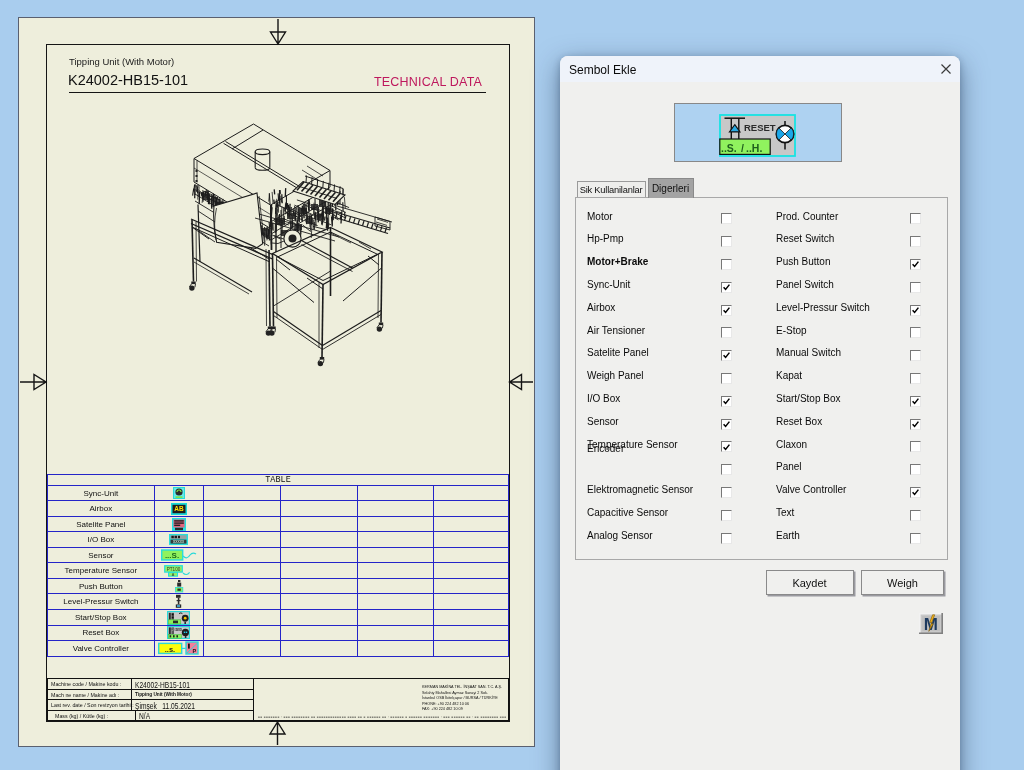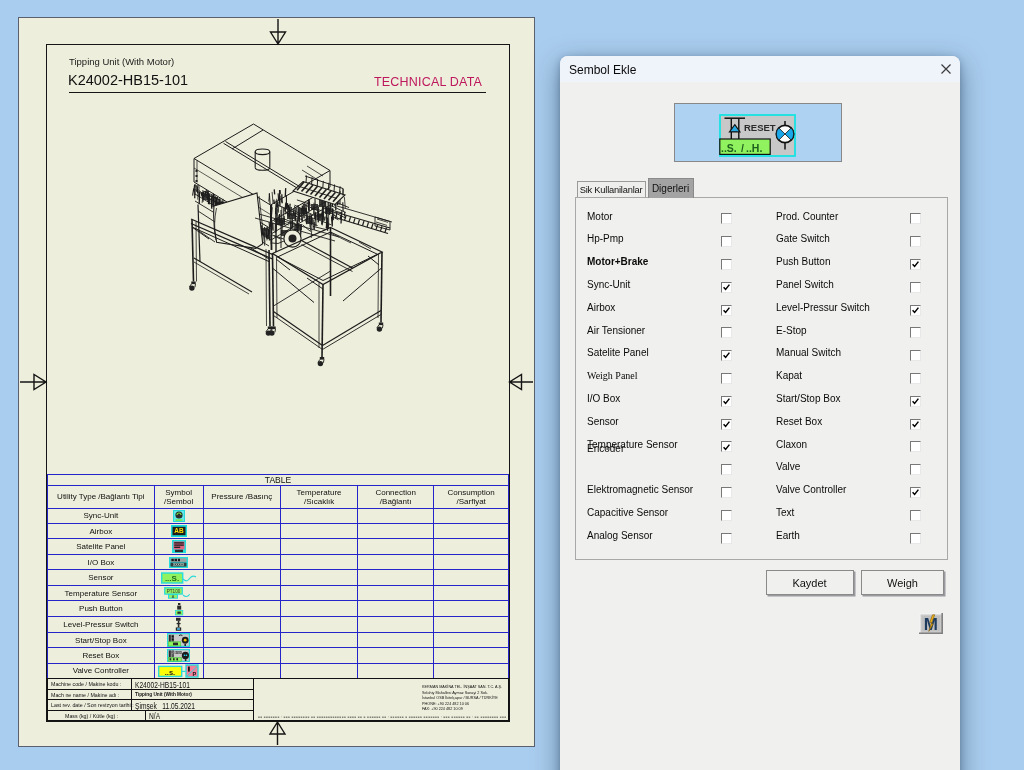--- a/index.html
+++ b/index.html
@@ -546,29 +546,21 @@
 <colgroup>
           <col style="width:106.5px">
           <col style="width:48.8px">
           <col style="width:77.4px">
           <col style="width:76.8px">
           <col style="width:76.2px">
           <col style="width:74.5px">
         </colgroup>
 <tbody>
           <tr>
-            <td colspan="6" style="height:10.5px;font-size:8.5px;">TABLE</td>
-          </tr>
-<tr>
-            <td style="height:21.5px;">Utility Type /Bağlantı Tipi</td>
-            <td style="height:21.5px;">Symbol<br>/Sembol</td>
-            <td style="height:21.5px;">Pressure /Basınç</td>
-            <td style="height:21.5px;">Temperature<br>/Sıcaklık</td>
-            <td style="height:21.5px;">Connection<br>/Bağlantı</td>
-            <td style="height:21.5px;">Consumption<br>/Sarfiyat</td>
+            <td colspan="6" style="height:10.5px;font-size:8.5px;font-family:Liberation Mono, monospace;">TABLE</td>
           </tr>
 <tr>
             <td style="height:14.47px;">Sync-Unit</td>
             <td><svg width="12" height="12" viewBox="0 0 12 12" style="vertical-align:middle">
                 <rect x="0.5" y="0.5" width="11" height="11" fill="#63e9ea" stroke="#2ad8d8"></rect>
                 <circle cx="6" cy="5" r="3.6" fill="#2c2c2c"></circle>
                 <path d="M4 5 a2 2 0 0 1 4 0" fill="none" stroke="#7ce840" stroke-width="1.2"></path>
                 <rect x="2.5" y="9.3" width="7" height="1.6" fill="#7ce840"></rect>
               </svg></td>
             <td></td>
@@ -744,21 +736,21 @@
 <div style="position:absolute;left:0;top:10.6px;width:206px;height:10.5px;border-bottom:1.1px solid #111;box-sizing:border-box;">
           <div style="position:absolute;left:3px;top:2px;font-size:5.3px;color:#111;white-space:nowrap;">Mach ne name / Makine adı :</div>
           <div style="position:absolute;left:87px;top:1.5px;font-size:5.8px;font-weight:bold;transform:scaleX(0.82);transform-origin:left top;color:#111;white-space:nowrap;">Tipping Unit (With Motor)</div>
           <div style="position:absolute;left:83px;top:0;width:0;height:10.5px;border-left:1.1px solid #111;"></div>
         </div>
 <div style="position:absolute;left:0;top:21.2px;width:206px;height:10.5px;border-bottom:1.1px solid #111;box-sizing:border-box;">
           <div style="position:absolute;left:3px;top:2px;font-size:5.3px;color:#111;white-space:nowrap;">Last rev. date / Son revizyon tarihi :</div>
           <div style="position:absolute;left:87px;top:0.5px;font-size:8.5px;font-weight:normal;transform:scaleX(0.78);transform-origin:left top;color:#111;white-space:nowrap;">Şimşek&nbsp;&nbsp;&nbsp;11.05.2021</div>
           <div style="position:absolute;left:83px;top:0;width:0;height:10.5px;border-left:1.1px solid #111;"></div>
         </div>
-<div style="position:absolute;left:14px;top:31.799999999999997px;width:166px;height:10.5px;box-sizing:border-box;">
+<div style="position:absolute;left:4px;top:31.799999999999997px;width:166px;height:10.5px;box-sizing:border-box;">
           <div style="position:absolute;left:3px;top:2px;font-size:5.3px;color:#111;white-space:nowrap;">Mass (kg) / Kütle (kg) :</div>
           <div style="position:absolute;left:87px;top:0.5px;font-size:8.5px;font-weight:normal;transform:scaleX(0.78);transform-origin:left top;color:#111;white-space:nowrap;">N/A</div>
           <div style="position:absolute;left:83px;top:0;width:0;height:10.5px;border-left:1.1px solid #111;"></div>
         </div>
 </div>
 <div style="position:absolute;left:374px;top:0px;width:112px;height:34px;overflow:hidden;">
         <div style="position:absolute;left:0;top:5.0px;width:100%;font-size:4.2px;transform:scale(0.9);transform-origin:left top;color:#111;white-space:nowrap;">KERMAN MAKİNA TEL. İNŞAAT SAN. T.C. A.Ş.</div>
         <div style="position:absolute;left:0;top:10.6px;width:100%;font-size:4.2px;transform:scale(0.9);transform-origin:left top;color:#111;white-space:nowrap;">Selahiy Mahallesi  Aymaz Sanayi 2 Sok.</div>
         <div style="position:absolute;left:0;top:16.2px;width:100%;font-size:4.2px;transform:scale(0.9);transform-origin:left top;color:#111;white-space:nowrap;">İstanbul OSB İkitelçapur / BURSA / TÜRKİYE</div>
         <div style="position:absolute;left:0;top:21.799999999999997px;width:100%;font-size:4.2px;transform:scale(0.9);transform-origin:left top;color:#111;white-space:nowrap;">PHONE:          +90 224 482 10 06</div>
@@ -793,21 +785,21 @@
       <div class="tab" id="tab1">Sik Kullanilanlar</div>
       <div class="tab" id="tab2">Digerleri</div>
     </div>
   <div id="gbox"></div>
   <div class="cl" style="left:27px;top:154.6px;">Motor</div>
   <div class="cb" style="left:161px;top:157.4px;"></div>
   <div class="cl" style="left:216px;top:154.6px;">Prod. Counter</div>
   <div class="cb" style="left:350px;top:157.4px;"></div>
   <div class="cl" style="left:27px;top:177.4px;">Hp-Pmp</div>
   <div class="cb" style="left:161px;top:180.2px;"></div>
-  <div class="cl" style="left:216px;top:177.4px;">Gate Switch</div>
+  <div class="cl" style="left:216px;top:177.4px;">Reset Switch</div>
   <div class="cb" style="left:350px;top:180.2px;"></div>
   <div class="cl" style="left:27px;top:200.2px;font-weight:bold;">Motor+Brake</div>
   <div class="cb" style="left:161px;top:203.0px;"></div>
   <div class="cl" style="left:216px;top:200.2px;">Push Button</div>
   <div class="cb" style="left:350px;top:203.0px;">
       <svg style="position:absolute;left:0.2px;top:0.2px" width="9" height="9" viewBox="0 0 9 9">
         <path d="M1.6 4.2 L3.6 6.4 L7.4 1.6" stroke="#000" stroke-width="1.5" fill="none"></path>
       </svg>
     </div>
   <div class="cl" style="left:27px;top:223.0px;">Sync-Unit</div>
@@ -835,21 +827,21 @@
   <div class="cl" style="left:216px;top:268.6px;">E-Stop</div>
   <div class="cb" style="left:350px;top:271.4px;"></div>
   <div class="cl" style="left:27px;top:291.4px;">Satelite Panel</div>
   <div class="cb" style="left:161px;top:294.2px;">
       <svg style="position:absolute;left:0.2px;top:0.2px" width="9" height="9" viewBox="0 0 9 9">
         <path d="M1.6 4.2 L3.6 6.4 L7.4 1.6" stroke="#000" stroke-width="1.5" fill="none"></path>
       </svg>
     </div>
   <div class="cl" style="left:216px;top:291.4px;">Manual Switch</div>
   <div class="cb" style="left:350px;top:294.2px;"></div>
-  <div class="cl" style="left:27px;top:314.2px;font-family:Liberation Serif, serif;">Weigh Panel</div>
+  <div class="cl" style="left:27px;top:314.2px;">Weigh Panel</div>
   <div class="cb" style="left:161px;top:317.0px;"></div>
   <div class="cl" style="left:216px;top:314.2px;">Kapat</div>
   <div class="cb" style="left:350px;top:317.0px;"></div>
   <div class="cl" style="left:27px;top:337.0px;">I/O Box</div>
   <div class="cb" style="left:161px;top:339.8px;">
       <svg style="position:absolute;left:0.2px;top:0.2px" width="9" height="9" viewBox="0 0 9 9">
         <path d="M1.6 4.2 L3.6 6.4 L7.4 1.6" stroke="#000" stroke-width="1.5" fill="none"></path>
       </svg>
     </div>
   <div class="cl" style="left:216px;top:337.0px;">Start/Stop Box</div>
@@ -873,21 +865,21 @@
   <div class="cl" style="left:27px;top:382.6px;">Temperature Sensor</div>
   <div class="cb" style="left:161px;top:385.4px;">
       <svg style="position:absolute;left:0.2px;top:0.2px" width="9" height="9" viewBox="0 0 9 9">
         <path d="M1.6 4.2 L3.6 6.4 L7.4 1.6" stroke="#000" stroke-width="1.5" fill="none"></path>
       </svg>
     </div>
   <div class="cl" style="left:216px;top:382.6px;">Claxon</div>
   <div class="cb" style="left:350px;top:385.4px;"></div>
   <div class="cl" style="left:27px;top:387px;">Encoder</div>
   <div class="cb" style="left:161px;top:408.2px;"></div>
-  <div class="cl" style="left:216px;top:405.4px;">Valve</div>
+  <div class="cl" style="left:216px;top:405.4px;">Panel</div>
   <div class="cb" style="left:350px;top:408.2px;"></div>
   <div class="cl" style="left:27px;top:428.2px;">Elektromagnetic Sensor</div>
   <div class="cb" style="left:161px;top:431.0px;"></div>
   <div class="cl" style="left:216px;top:428.2px;">Valve Controller</div>
   <div class="cb" style="left:350px;top:431.0px;">
       <svg style="position:absolute;left:0.2px;top:0.2px" width="9" height="9" viewBox="0 0 9 9">
         <path d="M1.6 4.2 L3.6 6.4 L7.4 1.6" stroke="#000" stroke-width="1.5" fill="none"></path>
       </svg>
     </div>
   <div class="cl" style="left:27px;top:451.0px;">Capacitive Sensor</div>

